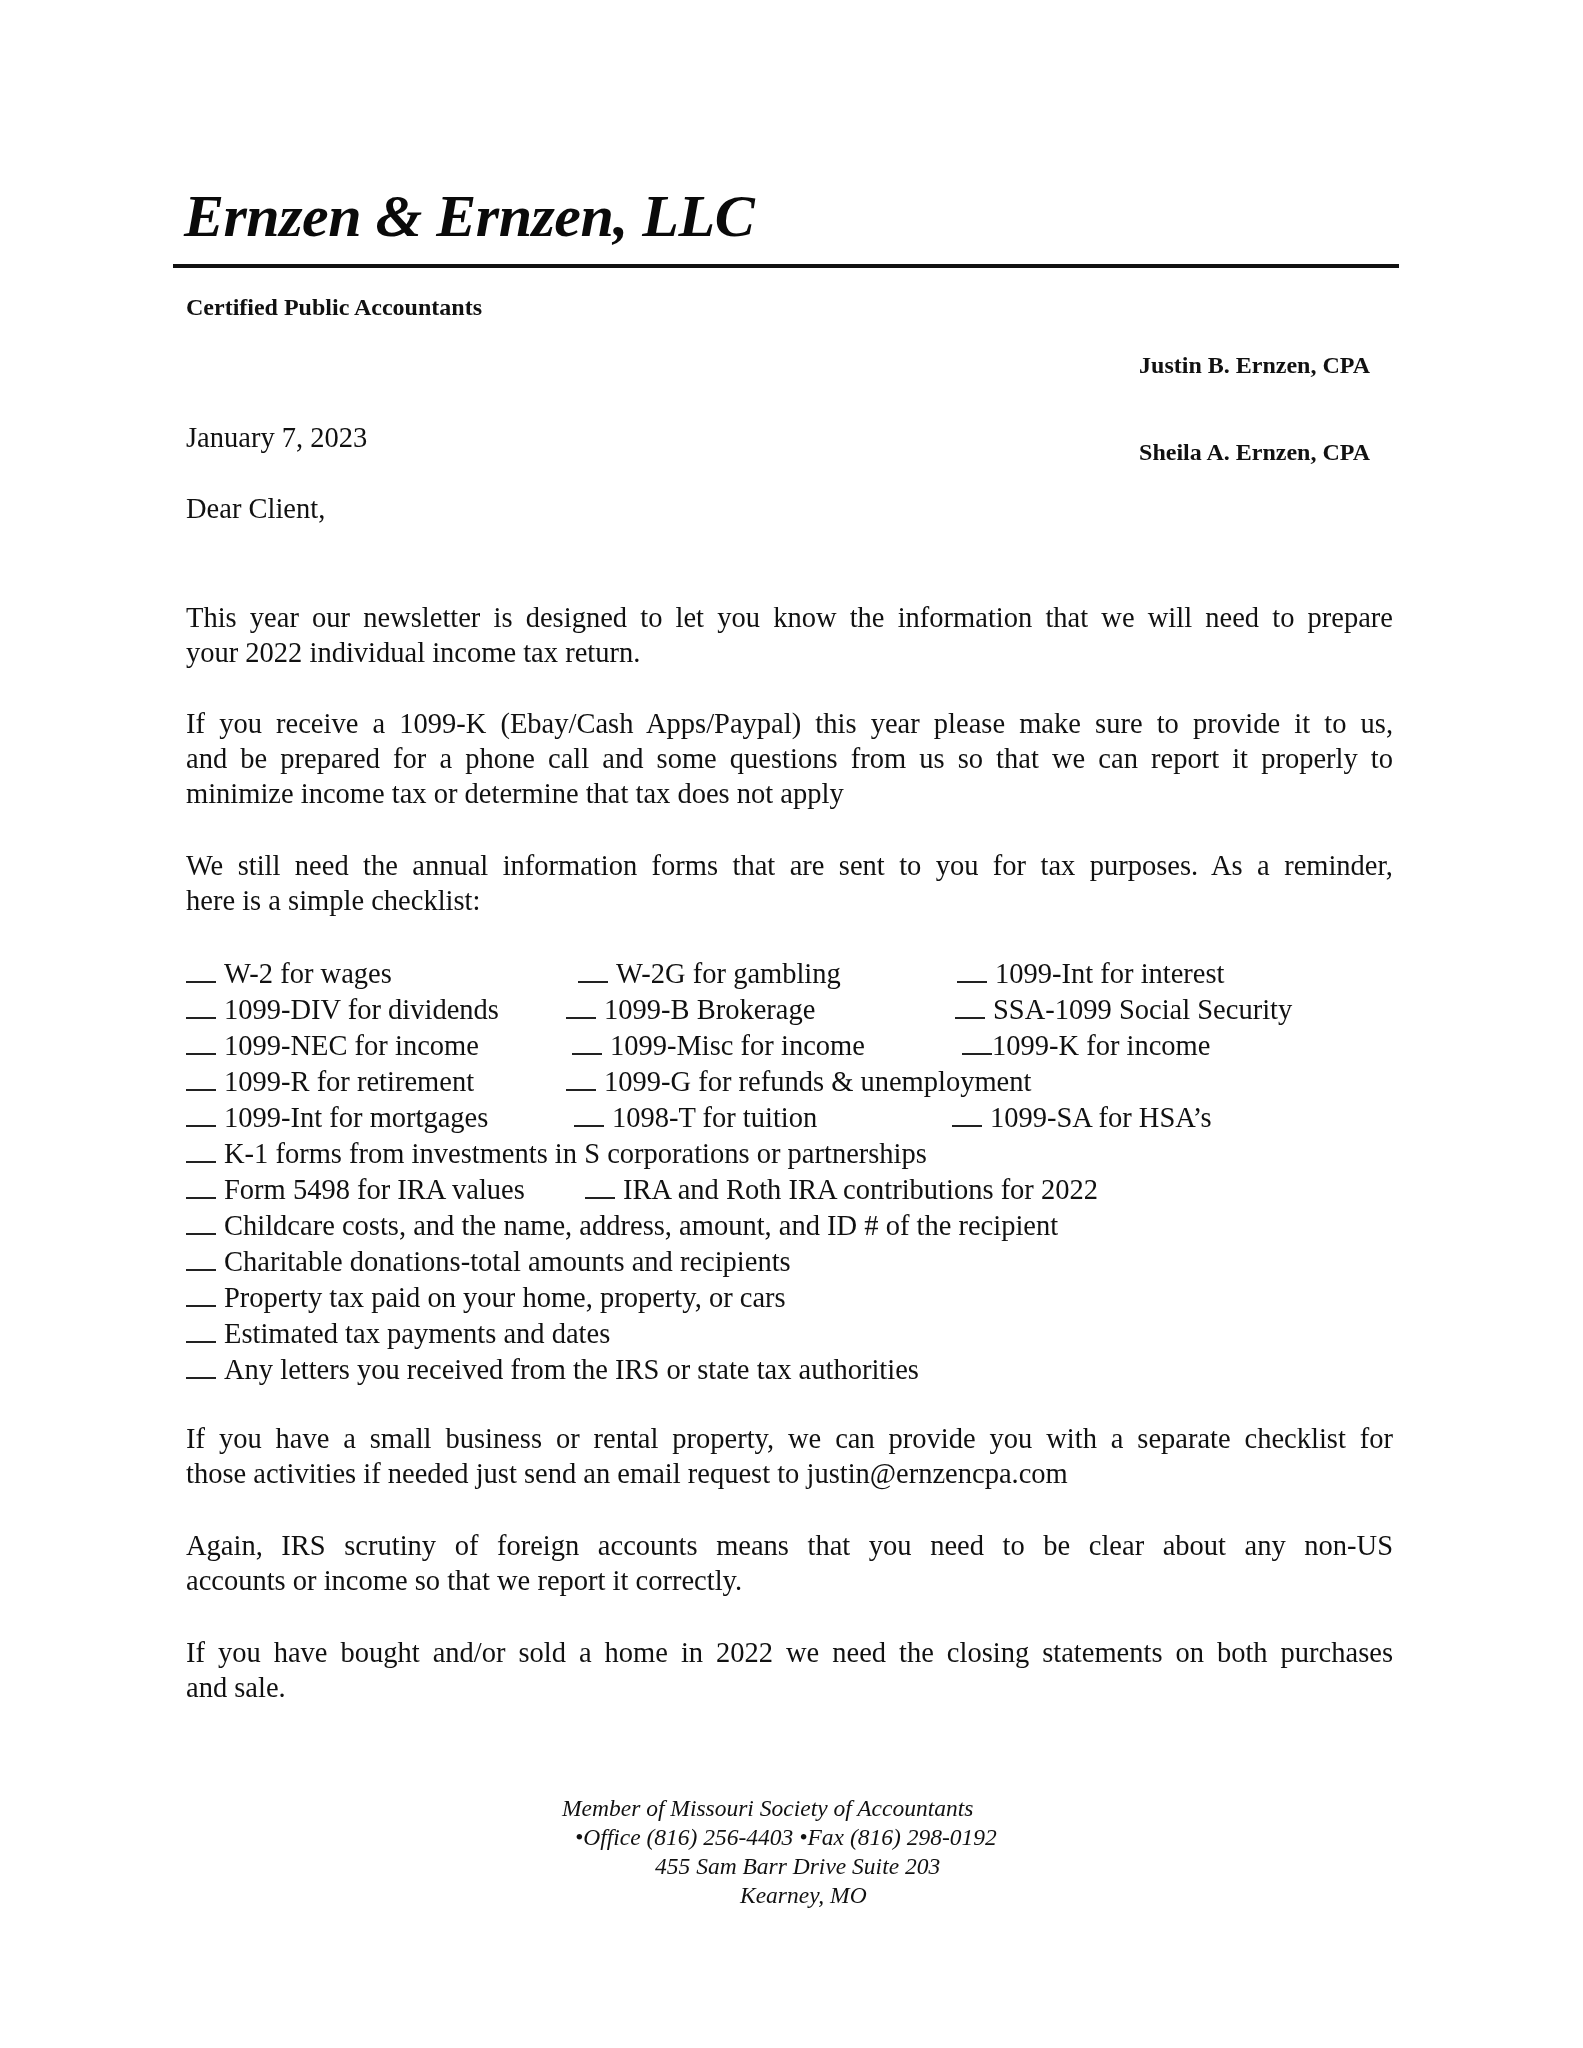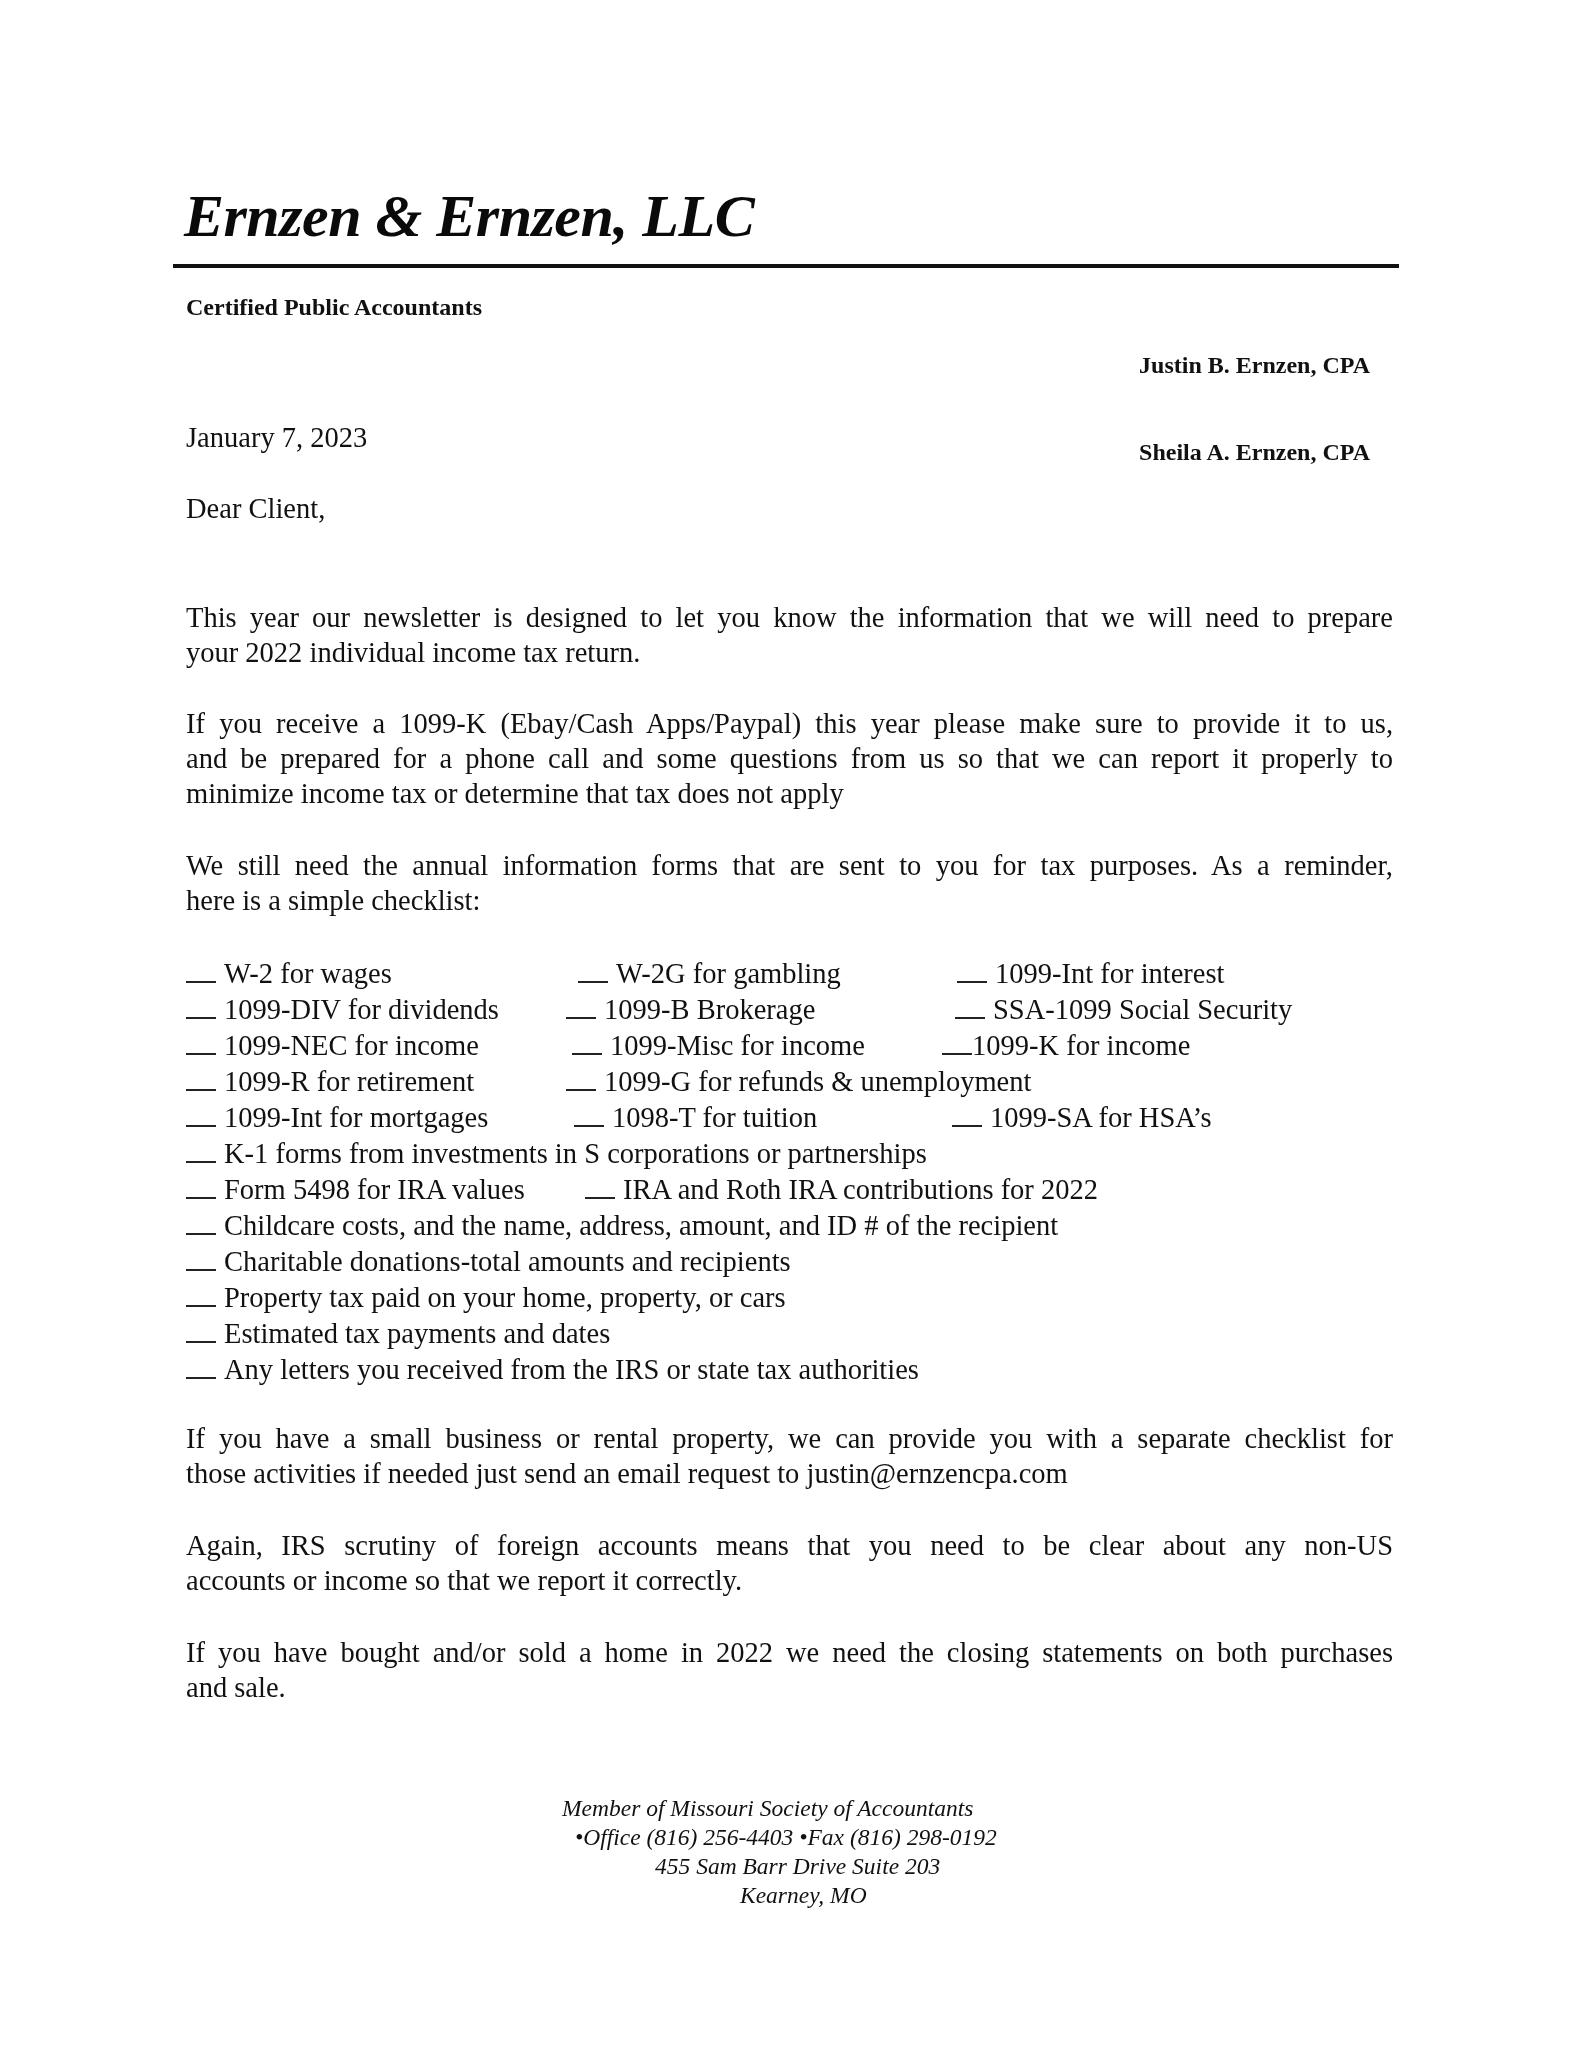--- a/index.html
+++ b/index.html
@@ -71,21 +71,21 @@
     </div>
 
   <div class="chk" style="left:186px; top:1028px">
       <span class="blank"></span>
       <span>1099-NEC for income</span>
     </div>
   <div class="chk" style="left:572px; top:1028px">
       <span class="blank"></span>
       <span>1099-Misc for income</span>
     </div>
-  <div class="chk" style="left:942px; top:1028px">
+  <div class="chk" style="left:962px; top:1028px">
       <span class="blank" style="margin-right:0"></span>
       <span>1099-K for income</span>
     </div>
 
   <div class="chk" style="left:186px; top:1064px">
       <span class="blank"></span>
       <span>1099-R for retirement</span>
     </div>
   <div class="chk" style="left:566px; top:1064px">
       <span class="blank"></span>

